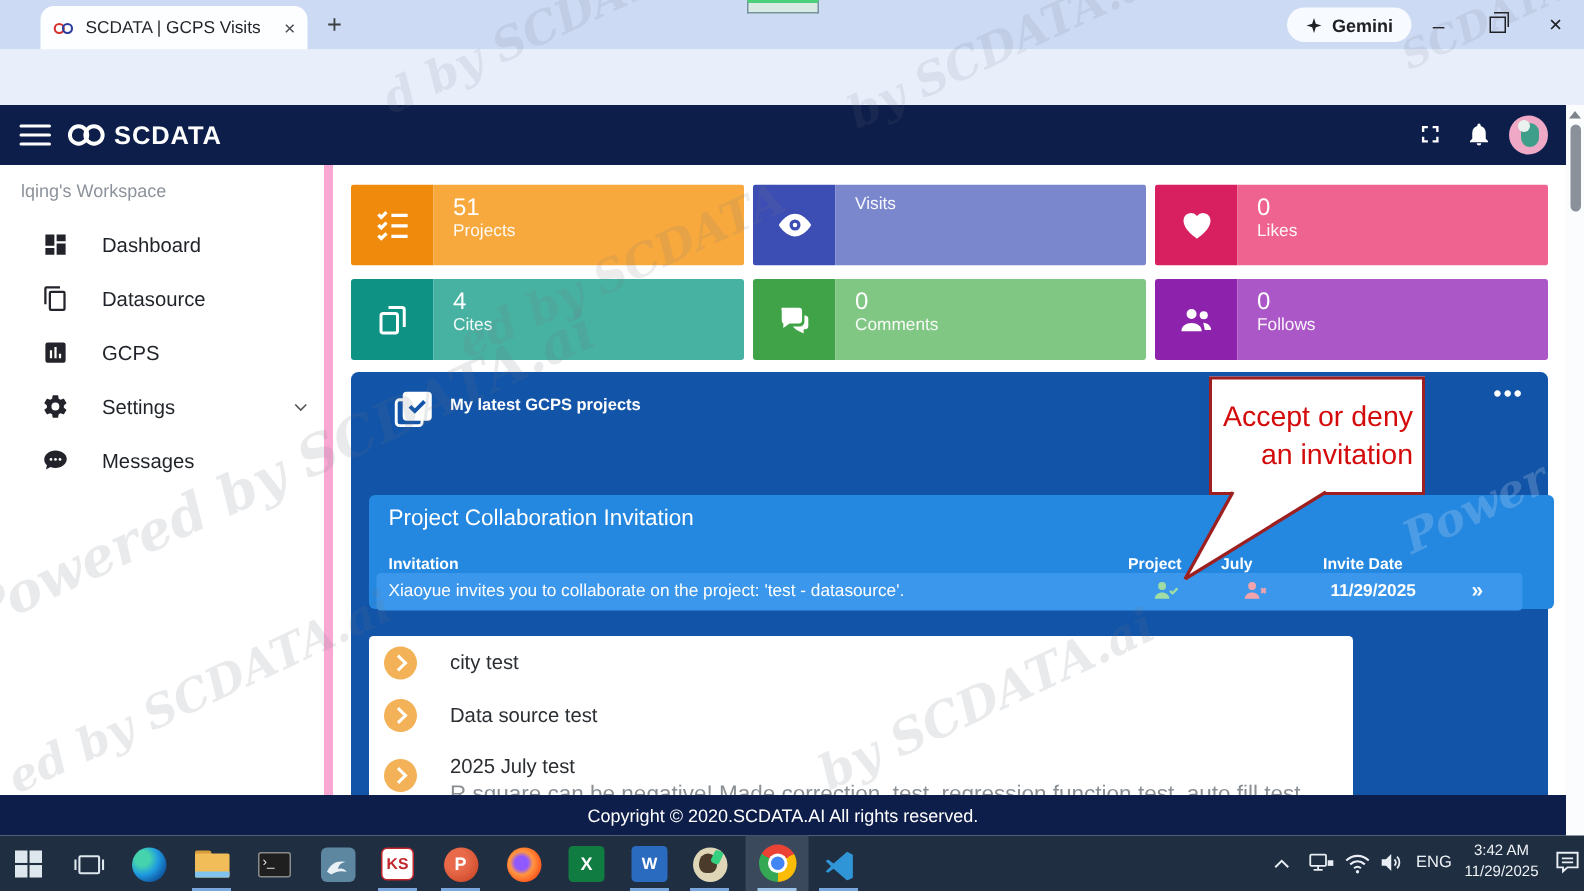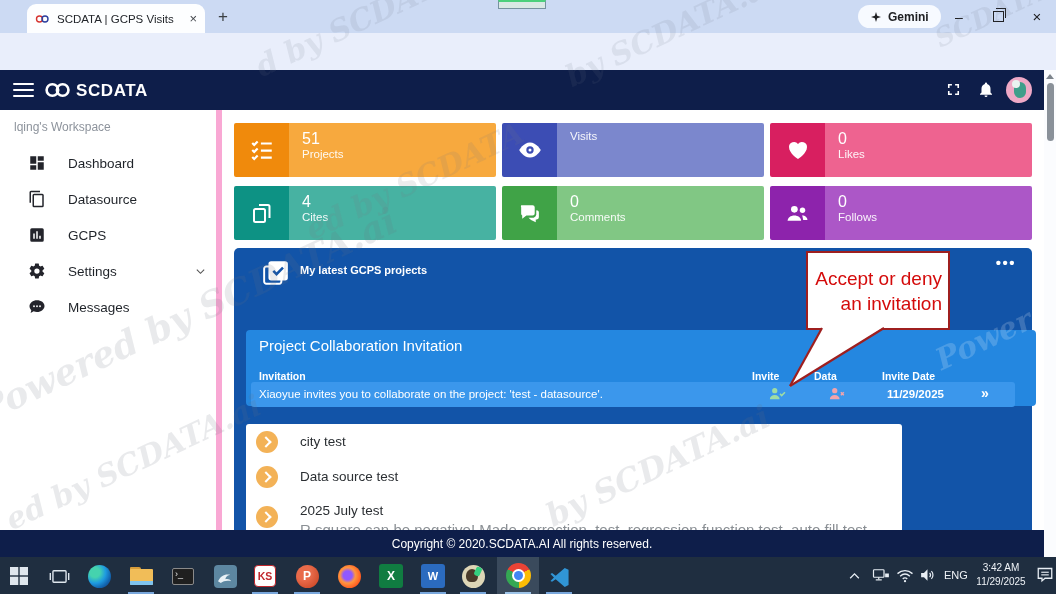--- a/index.html
+++ b/index.html
@@ -352,22 +352,22 @@
             <rect x="6" y="2" width="18" height="18" rx="2.5" fill="#fff"></rect>
             <path d="M10.5 11l3 3 6-6" stroke="#1254a8" stroke-width="2.4" fill="none"></path>
           </svg>
         </span>
       <span class="panel-title">My latest GCPS projects</span>
       <span class="panel-kebab">•••</span>
 
       <div class="inv">
         <div class="inv-title">Project Collaboration Invitation</div>
         <div class="inv-h" style="left:13px">Invitation</div>
-        <div class="inv-h" style="left:506px">Invite</div>
-        <div class="inv-h" style="left:568px">Data</div>
+        <div class="inv-h" style="left:506px">Project</div>
+        <div class="inv-h" style="left:568px">July</div>
         <div class="inv-h" style="left:636px">Invite Date</div>
         <div class="inv-row">
           <span class="inv-text">Xiaoyue invites you to collaborate on the project: 'test - datasource'.</span>
           <span class="abs" style="left:518px;top:4px">
               <svg width="18" height="15" viewBox="0 0 22 16">
                 <g fill="#9fdda4">
                   <circle cx="7" cy="4.5" r="3.2"></circle>
                   <path d="M1 15c0-3.2 2.7-5.2 6-5.2s6 2 6 5.2z"></path>
                 </g>
                 <path d="M13.5 8.5l2 2 4-4" stroke="#9fdda4" stroke-width="1.9" fill="none"></path>

